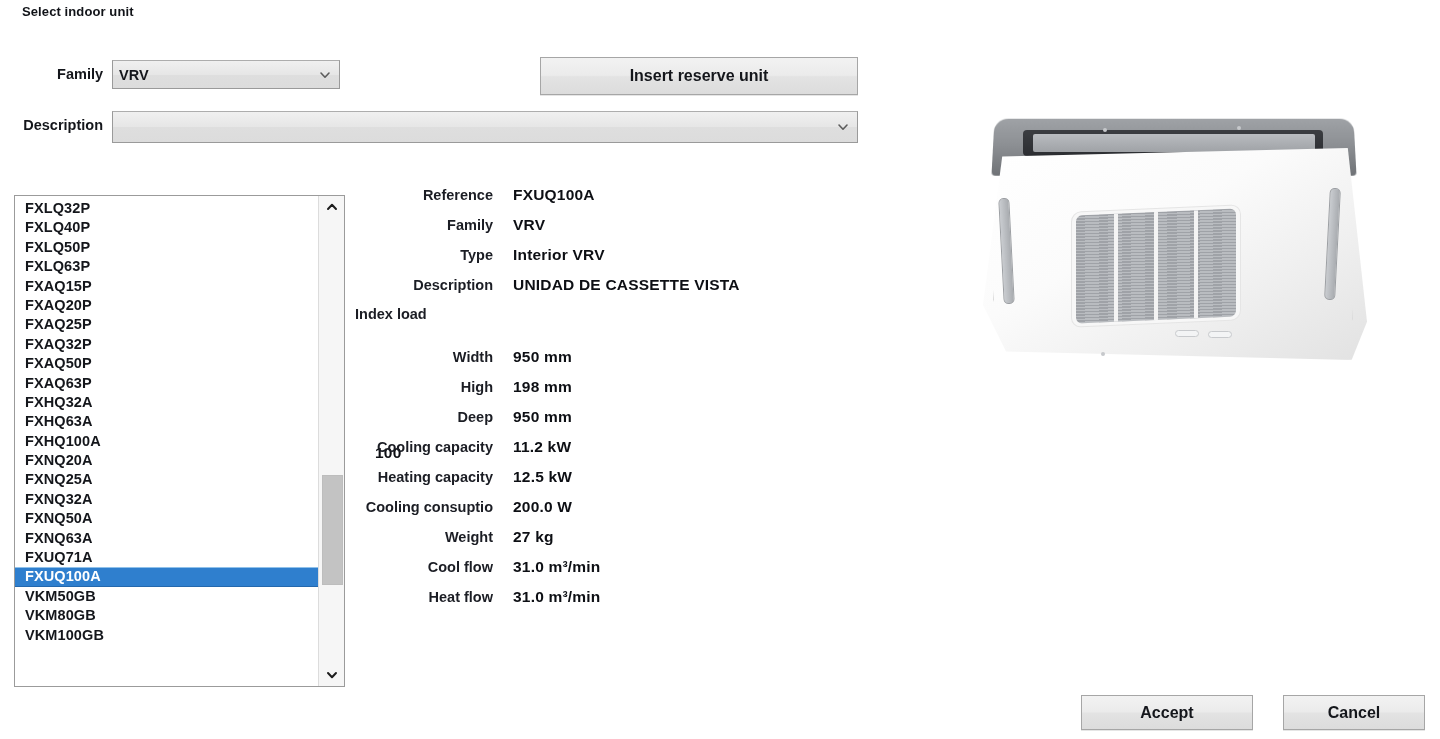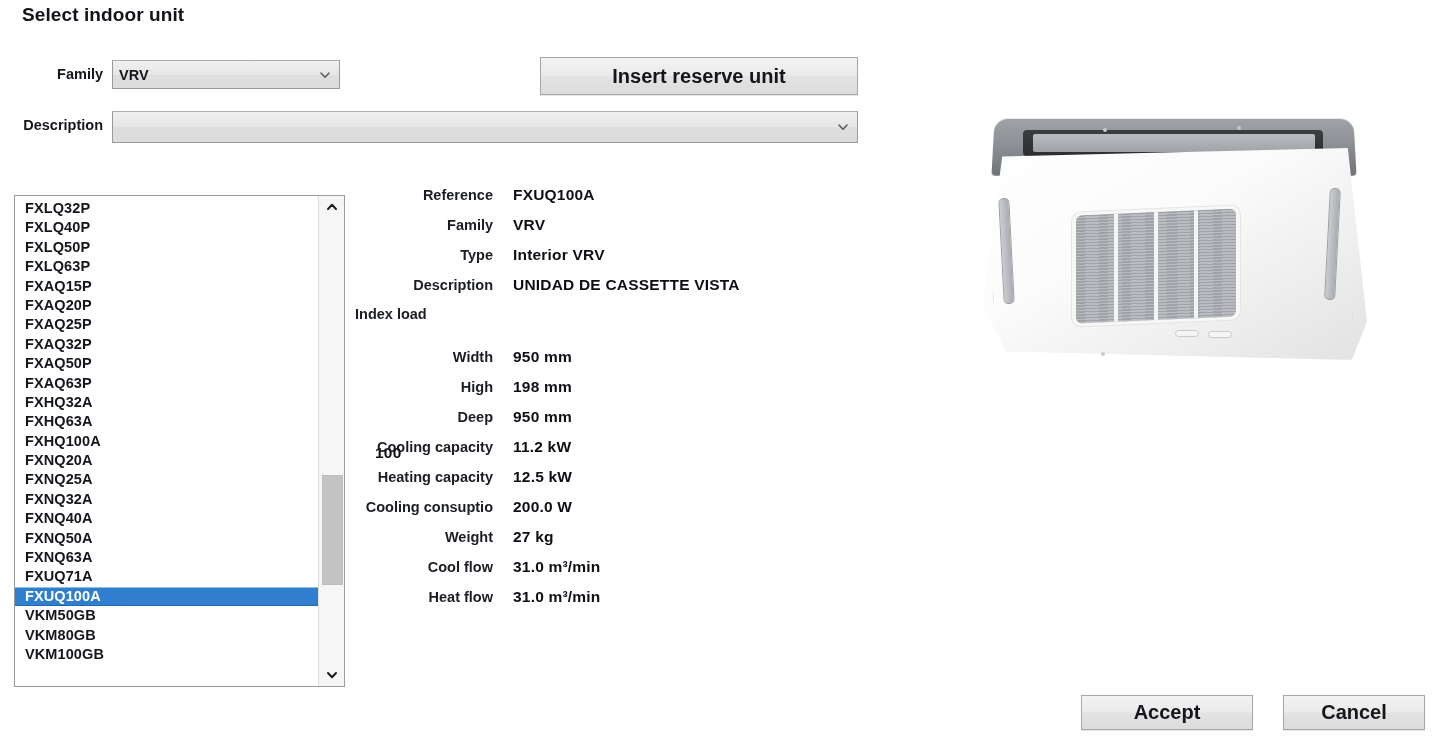--- a/index.html
+++ b/index.html
@@ -15,21 +15,21 @@
     position: relative;
     width: 1440px;
     height: 739px;
     background: #ffffff;
   }
 
   
   .dialog-title {
     position: absolute;
     left: 22px; top: 4px;
-    font-size: 19px;
+    font-size: 13px;
     font-weight: bold;
     color: #111318;
     letter-spacing: 0.1px;
     white-space: nowrap;
   }
 
   
   .form-label {
     position: absolute;
     font-size: 14.5px;
@@ -71,21 +71,21 @@
 
   
   .btn {
     position: absolute;
     background: linear-gradient(to bottom,#f2f2f2 0%,#ebebeb 48%,#e3e3e3 52%,#dcdcdc 100%);
     border: 1px solid #a6a6a6;
     box-shadow: 0 1px 0 rgba(0,0,0,0.10);
     display: flex;
     align-items: center;
     justify-content: center;
-    font-size: 20px;
+    font-size: 16px;
     font-weight: bold;
     color: #14161b;
     cursor: default;
     white-space: nowrap;
   }
   #btn-insert-reserve { left: 540px; top: 57px;  width: 318px; height: 38px; }
   #btn-accept         { left: 1081px; top: 695px; width: 172px; height: 35px; }
   #btn-cancel         { left: 1283px; top: 695px; width: 142px; height: 35px; }
 
   
@@ -324,21 +324,20 @@
         <div class="list-item">FXAQ25P</div>
         <div class="list-item">FXAQ32P</div>
         <div class="list-item">FXAQ50P</div>
         <div class="list-item">FXAQ63P</div>
         <div class="list-item">FXHQ32A</div>
         <div class="list-item">FXHQ63A</div>
         <div class="list-item">FXHQ100A</div>
         <div class="list-item">FXNQ20A</div>
         <div class="list-item">FXNQ25A</div>
         <div class="list-item">FXNQ32A</div>
-        <div class="list-item">FXNQ40A</div>
         <div class="list-item">FXNQ50A</div>
         <div class="list-item">FXNQ63A</div>
         <div class="list-item">FXUQ71A</div>
         <div class="list-item selected">FXUQ100A</div>
         <div class="list-item">VKM50GB</div>
         <div class="list-item">VKM80GB</div>
         <div class="list-item">VKM100GB</div>
       </div>
     <div id="list-scrollbar">
       <div class="sb-arrow up">

